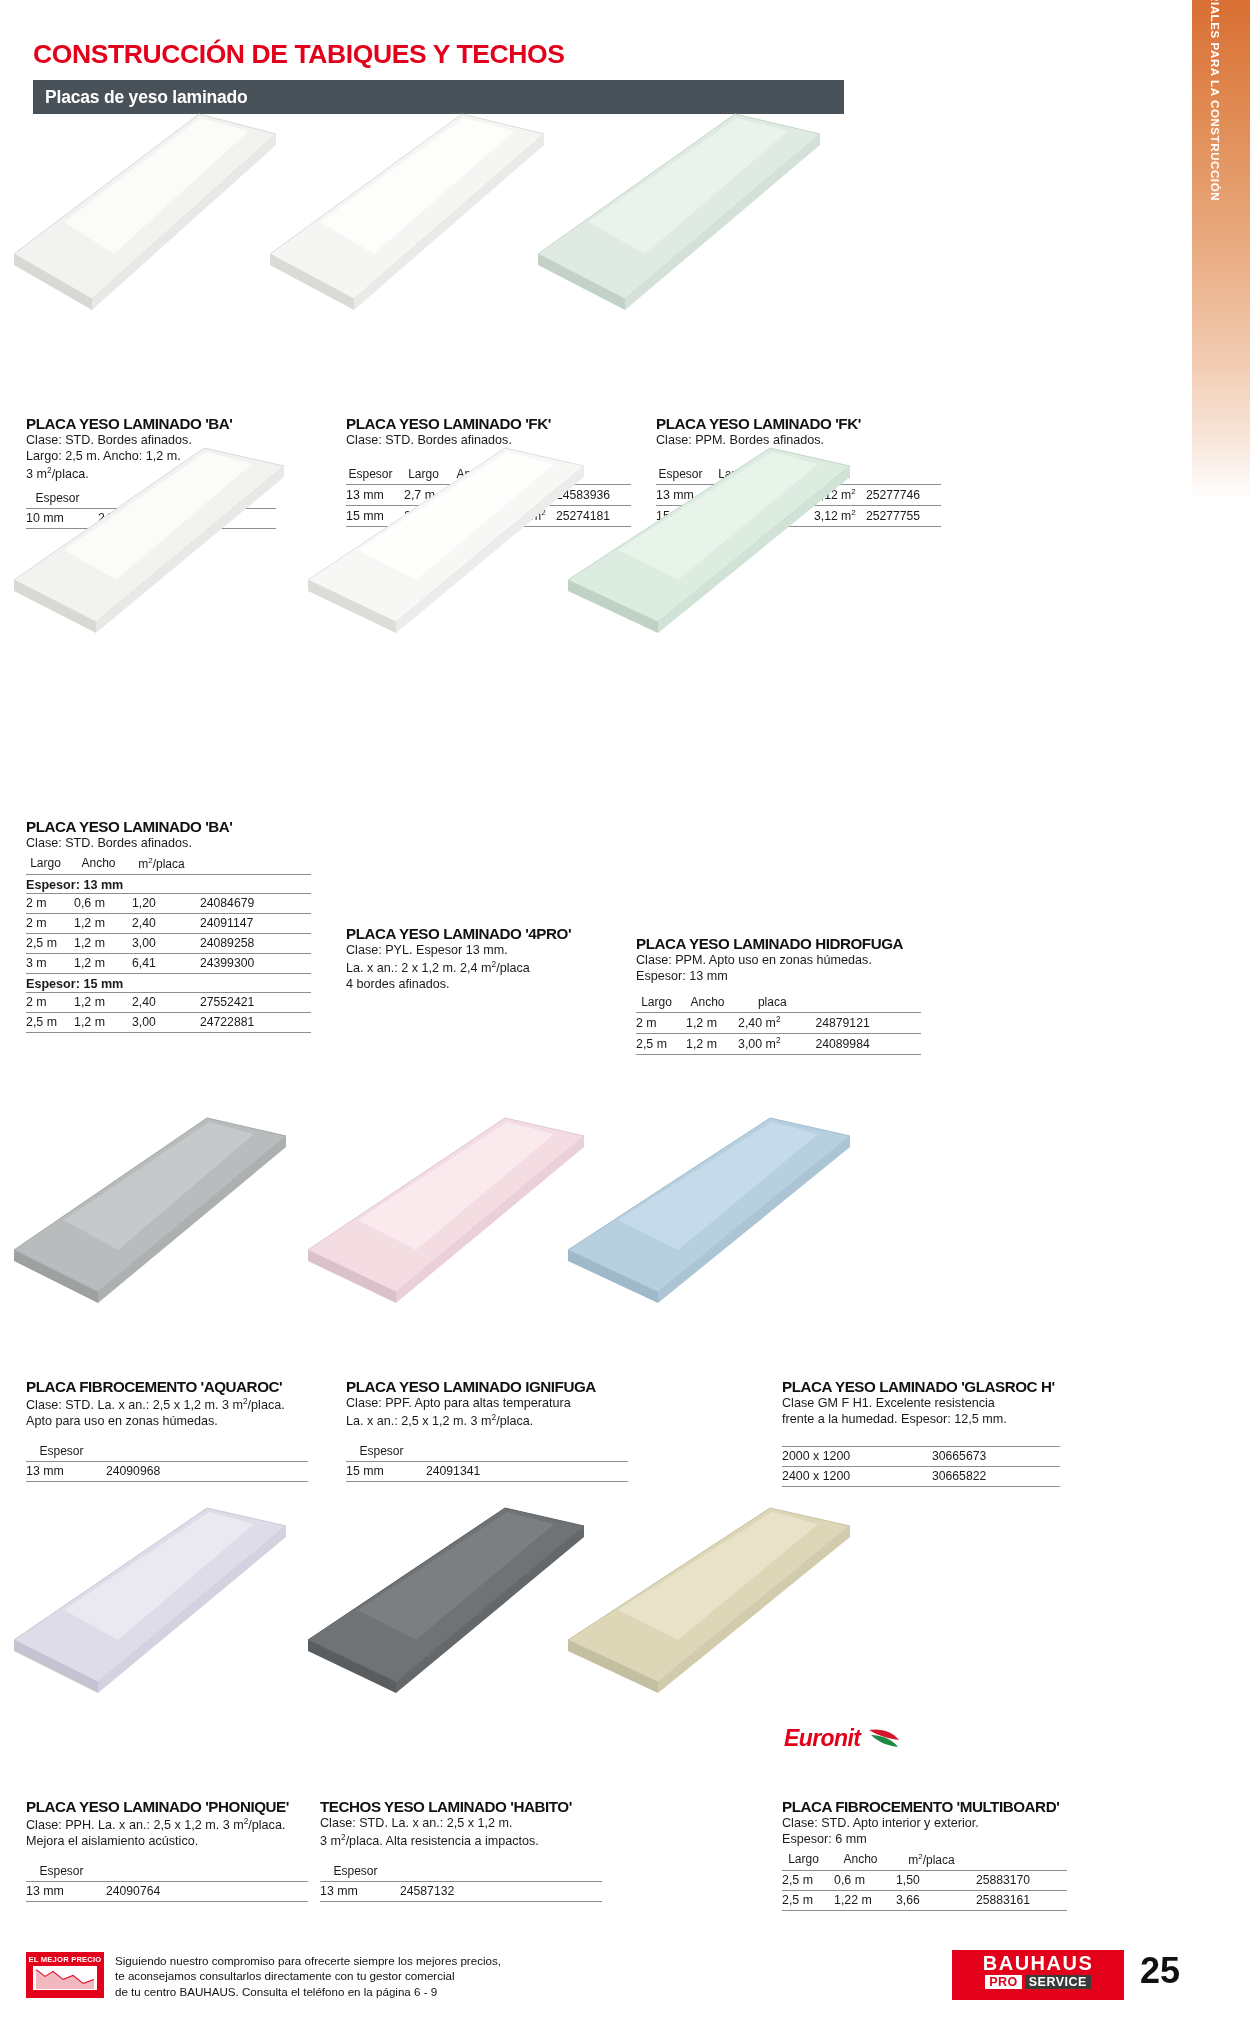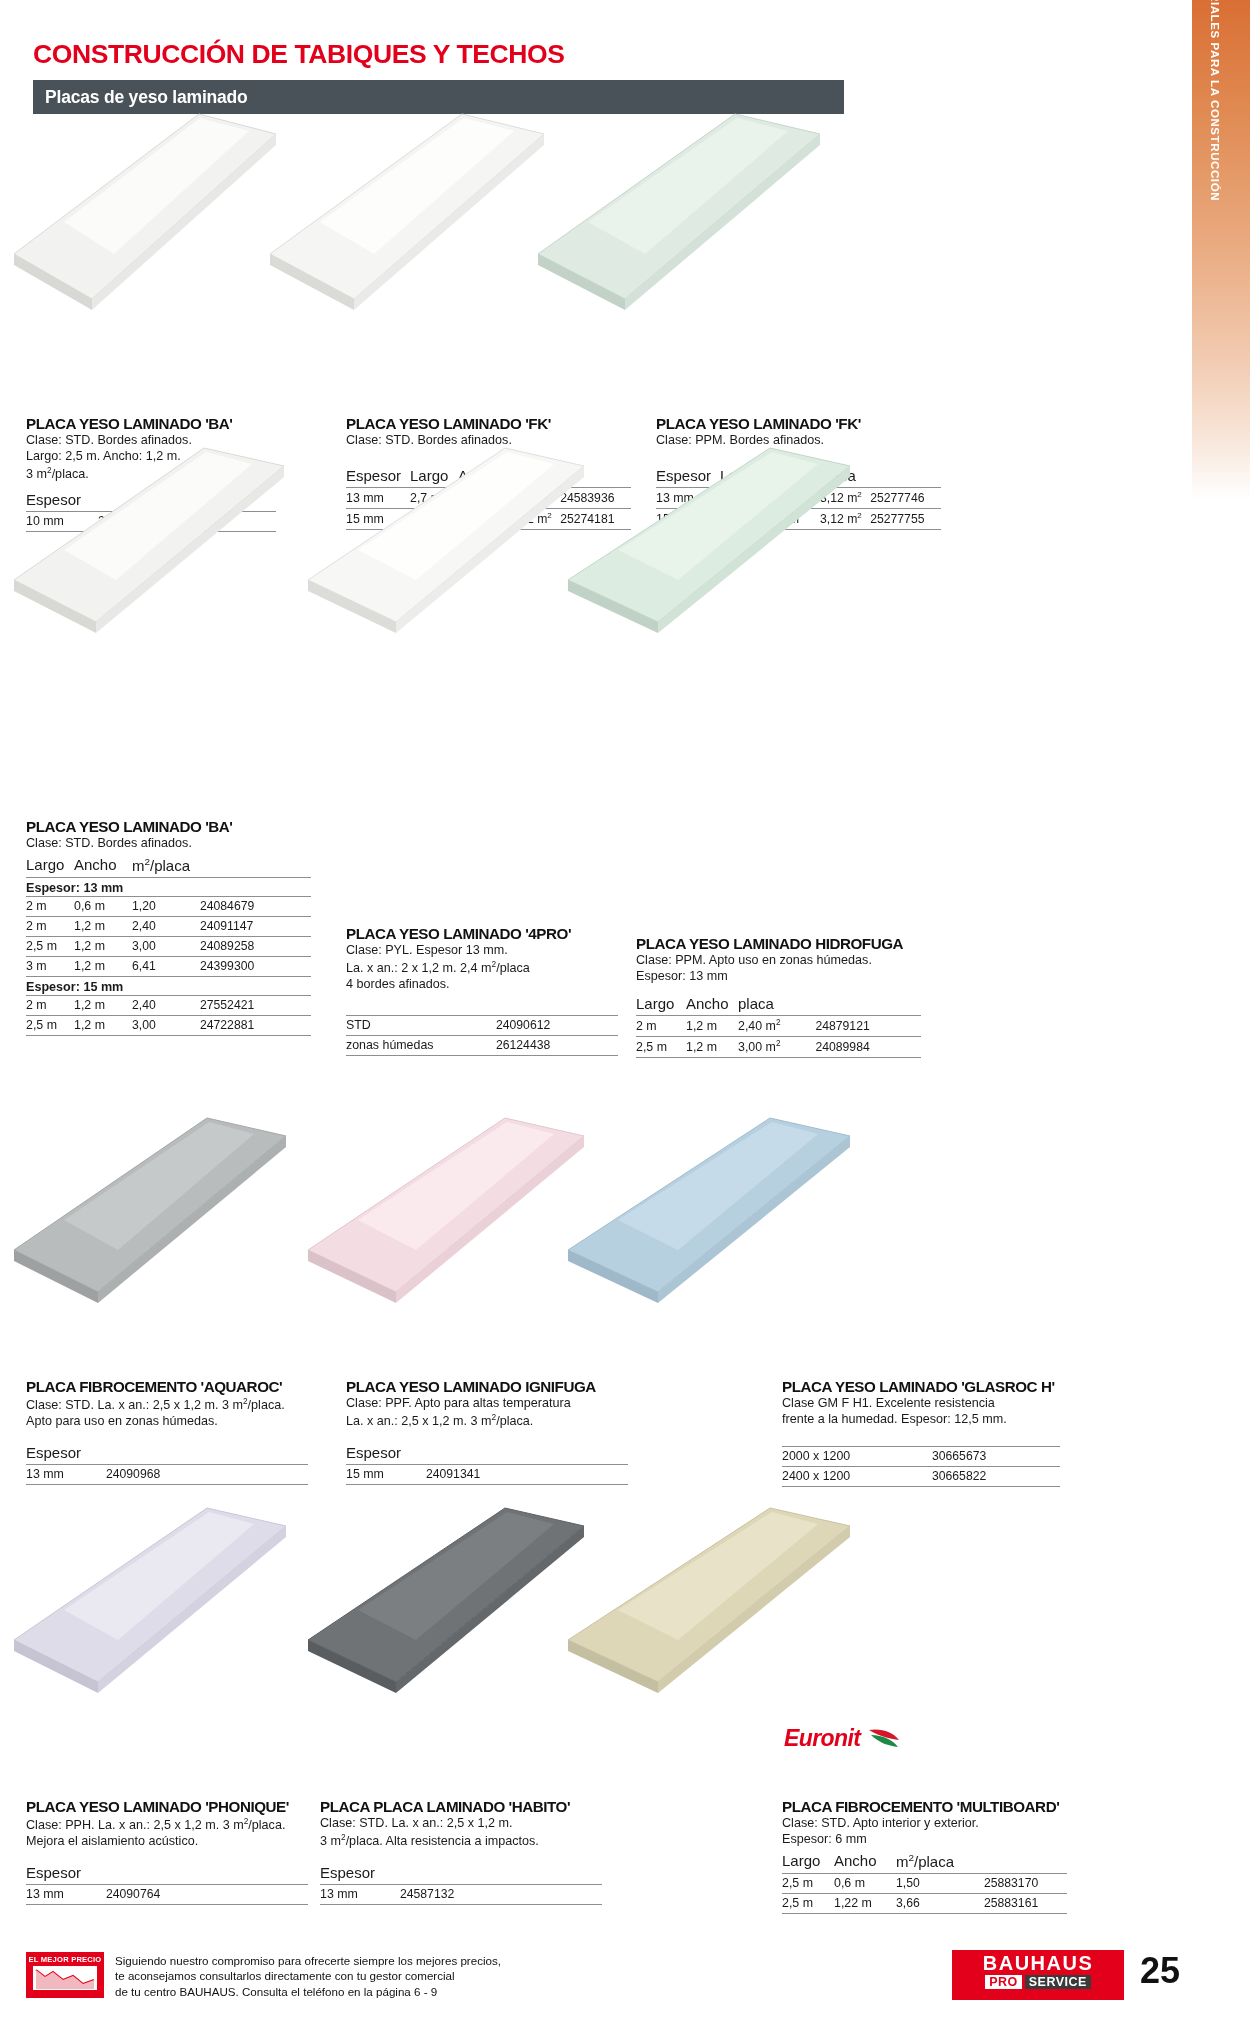--- a/index.html
+++ b/index.html
@@ -50,21 +50,21 @@
     font-size: 15.2px; font-weight: bold; letter-spacing:-0.45px;
     color:#111; line-height: 1.12; white-space: nowrap;
   }
   .p-desc {
     font-size: 12.6px; line-height: 1.26; color:#1a1a1a; margin-top: 1px;
   }
   .p-desc .ln { display:block; white-space: nowrap; }
 
   table.t { border-collapse: collapse; margin-top: 8px; }
   table.t th {
-    font-size: 15px; font-weight: normal; text-align: left;
+    font-size: 12px; font-weight: normal; text-align: center;
     padding: 0 9px 3px 0; color:#1a1a1a; white-space: nowrap;
   }
   table.t td {
     font-size: 12.4px; padding: 2.5px 9px 2.5px 0;
     border-top: 1px solid #8a8f93; white-space: nowrap; color:#1a1a1a;
   }
   table.t tr.lastrow td { border-bottom: 1px solid #8a8f93; }
   table.t td.num { font-size: 12.2px; }
   table.t td.sub {
     font-weight: bold; font-size: 12.6px;
@@ -333,32 +333,20 @@
     </table>
   </div>
 
   <div class="prod" style="left:346px;top:925px;">
     <div class="p-title">PLACA YESO LAMINADO '4PRO'</div>
     <div class="p-desc">
       <span class="ln">Clase: PYL. Espesor 13 mm.</span>
       <span class="ln">La. x an.: 2 x 1,2 m. 2,4 m<sup>2</sup>/placa</span>
       <span class="ln">4 bordes afinados.</span>
     </div>
-    <table class="t" style="width:272px;margin-top:22px;">
-      <tbody>
-        <tr>
-          <td style="width:150px">STD</td>
-          <td class="num">24090612</td>
-        </tr>
-        <tr class="lastrow">
-          <td>zonas húmedas</td>
-          <td class="num">26124438</td>
-        </tr>
-      </tbody>
-    </table>
   </div>
 
   <div class="prod" style="left:636px;top:935px;">
     <div class="p-title">PLACA YESO LAMINADO HIDROFUGA</div>
     <div class="p-desc">
       <span class="ln">Clase: PPM. Apto uso en zonas húmedas.</span>
       <span class="ln">Espesor: 13 mm</span>
     </div>
     <table class="t" style="width:285px;margin-top:10px;">
       <thead>
@@ -524,21 +512,21 @@
       <tbody>
         <tr class="lastrow">
           <td>13 mm</td>
           <td class="num">24090764</td>
         </tr>
       </tbody>
     </table>
   </div>
 
   <div class="prod" style="left:320px;top:1798px;">
-    <div class="p-title">PLACA PLACA LAMINADO 'HABITO'</div>
+    <div class="p-title">TECHOS YESO LAMINADO 'HABITO'</div>
     <div class="p-desc">
       <span class="ln">Clase: STD. La. x an.: 2,5 x 1,2 m.</span>
       <span class="ln">3 m<sup>2</sup>/placa. Alta resistencia a impactos.</span>
     </div>
     <table class="t" style="width:282px;margin-top:14px;">
       <thead>
           <tr>
             <th style="width:80px">Espesor</th>
             <th></th>
           </tr>

